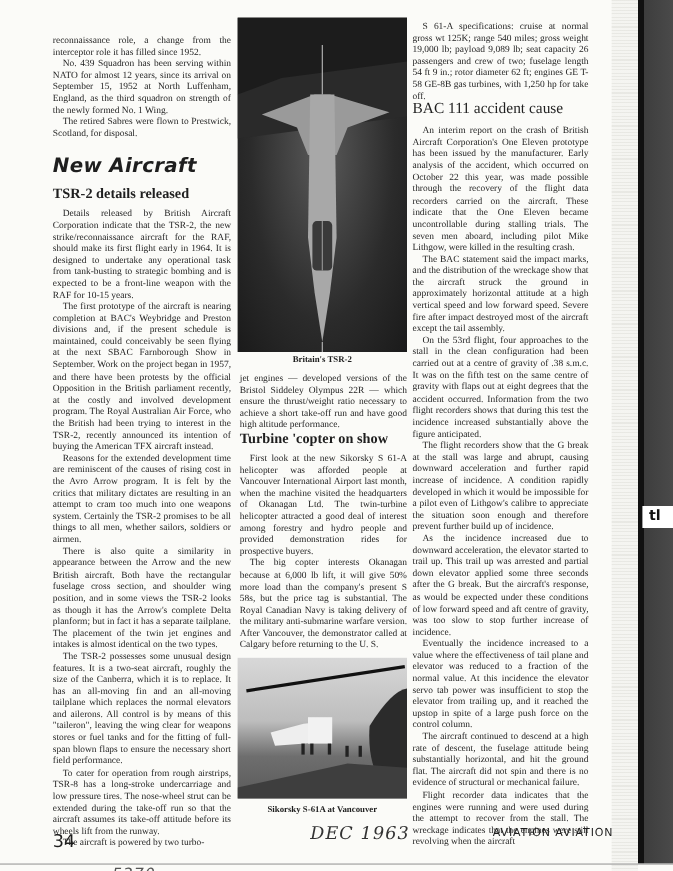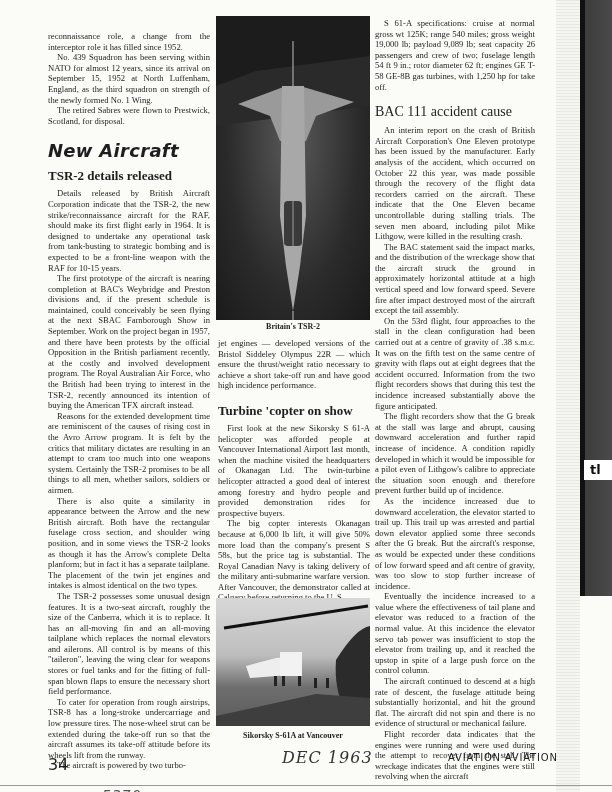--- a/index.html
+++ b/index.html
@@ -5,28 +5,28 @@
   html,body{margin:0;padding:0;}
   body{width:612px;height:792px;background:#fbfbf8;position:relative;overflow:hidden;font-family:"Liberation Serif",serif;color:#1e1e1e;}
   .col{position:absolute;font-size:8.6px;line-height:10.6px;text-align:justify;}
   .col p{margin:0;text-indent:9px;}
   .col p.noind{text-indent:0;}
   #col1{left:48px;top:20px;width:162px;margin-top:11px;}
   #col2{left:218px;top:328px;width:152px;}
   #col3{left:375px;top:18px;width:160px;}
   .section-title{font-family:"DejaVu Sans",sans-serif;font-weight:bold;font-style:italic;font-size:18px;line-height:22px;margin:14px 0 6px 0;letter-spacing:0.3px;}
   .hd-bold{font-family:"Liberation Serif",serif;font-weight:bold;font-size:13px;line-height:15px;margin:0 0 5px 0;}
-  .hd-light{font-family:"Liberation Serif",serif;font-size:14px;line-height:16px;margin:12px 0 5px 0;}
+  .hd-light{font-family:"Liberation Serif",serif;font-size:14px;line-height:16px;margin:0 0 5px 0;}
   .caption{font-weight:bold;font-size:8px;text-align:center;line-height:10px;}
   .photo{position:absolute;background:#3a3a3a;}
   #photo-tsr2{left:216px;top:16px;width:154px;height:304px;background:radial-gradient(ellipse at 50% 40%,#5a5a5a 0%,#2b2b2b 60%,#1a1a1a 100%);}
   #cap-tsr2{position:absolute;left:216px;top:322px;width:154px;}
   #photo-s61{left:216px;top:598px;width:154px;height:128px;background:linear-gradient(#d8d8d8 0%,#bdbdbd 45%,#6e6e6e 70%,#5a5a5a 100%);}
   #cap-s61{position:absolute;left:216px;top:731px;width:154px;}
-  #right-strip{position:absolute;left:580px;top:0;width:32px;height:596px;background:linear-gradient(90deg,#111 0 5px,#3d3d3d 5px,#4a4a4a 100%);}
+  #right-strip{position:absolute;left:580px;top:0;width:32px;height:785px;background:linear-gradient(90deg,#111 0 5px,#3d3d3d 5px,#4a4a4a 100%);}
   #right-strip .stub{position:absolute;left:4px;top:460px;width:28px;height:20px;background:#fff;font-family:"DejaVu Sans",sans-serif;font-weight:bold;font-size:13px;line-height:20px;padding-left:6px;box-sizing:border-box;color:#111;}
   #grain{position:absolute;left:556px;top:0;width:24px;height:792px;background:repeating-linear-gradient(0deg,#f0f0ec 0 2px,#dcdcd6 2px 3px);opacity:0.6;}
   .footer{position:absolute;top:755px;}
   #page-num{left:48px;font-family:"DejaVu Sans",sans-serif;font-size:16px;}
   #hand-code{left:102px;top:787px;font-family:"DejaVu Sans",sans-serif;font-size:14px;font-style:italic;color:#555;letter-spacing:1px;}
   #hand-date{left:282px;top:748px;font-family:"DejaVu Serif",serif;font-size:16px;font-style:italic;color:#333;letter-spacing:1px;}
   #pub-name{left:448px;top:752px;font-family:"DejaVu Sans",sans-serif;font-size:10px;letter-spacing:0.8px;}
   #bottom-rule{position:absolute;left:0;top:785px;width:612px;height:1px;background:#999;}
   svg{display:block;}
 </style>
@@ -59,22 +59,22 @@
 
     <rect x="68" y="185" width="18" height="45" rx="4" fill="#3a3a3a"></rect>
     <line x1="77" y1="185" x2="77" y2="230" stroke="#999" stroke-width="1"></line>
     <line x1="77" y1="25" x2="77" y2="70" stroke="#bbb" stroke-width="1"></line>
     <line x1="77" y1="295" x2="77" y2="304" stroke="#bbb" stroke-width="1"></line>
   </svg>
 </div>
 <div id="cap-tsr2" class="caption">Britain's TSR-2</div>
 
 <div id="col2" class="col">
-  <p class="noind" style="margin-top:10px">jet engines — developed versions of the Bristol Siddeley Olympus 22R — which ensure the thrust/weight ratio necessary to achieve a short take-off run and have good high incidence performance.</p>
-  <div class="hd-bold" style="margin-top:12px">Turbine 'copter on show</div>
+  <p class="noind" style="margin-top:10px">jet engines — developed versions of the Bristol Siddeley Olympus 22R — which ensure the thrust/weight ratio necessary to achieve a short take-off run and have good high altitude performance.</p>
+  <div class="hd-bold" style="">Turbine 'copter on show</div>
   <p>First look at the new Sikorsky S 61-A helicopter was afforded people at Vancouver International Airport last month, when the machine visited the headquarters of Okanagan Ltd. The twin-turbine helicopter attracted a good deal of interest among forestry and hydro people and provided demonstration rides for prospective buyers.</p>
   <p>The big copter interests Okanagan because at 6,000 lb lift, it will give 50% more load than the company's present S 58s, but the price tag is substantial. The Royal Canadian Navy is taking delivery of the military anti-submarine warfare version. After Vancouver, the demonstrator called at Calgary before returning to the U. S.</p>
 </div>
 
 <div id="photo-s61" class="photo">
   <svg width="154" height="128" viewBox="0 0 154 128">
     <line x1="8" y1="30" x2="152" y2="8" stroke="#111" stroke-width="3"></line>
     <path d="M30 68 L60 60 L80 58 L86 76 L34 80 Z" fill="#eeeeee"></path>
     <rect x="64" y="54" width="22" height="24" fill="#f2f2f2"></rect>
     <path d="M120 62 Q140 30 154 28 L154 110 L128 110 Q118 90 120 62 Z" fill="#2b2b2b"></path>

